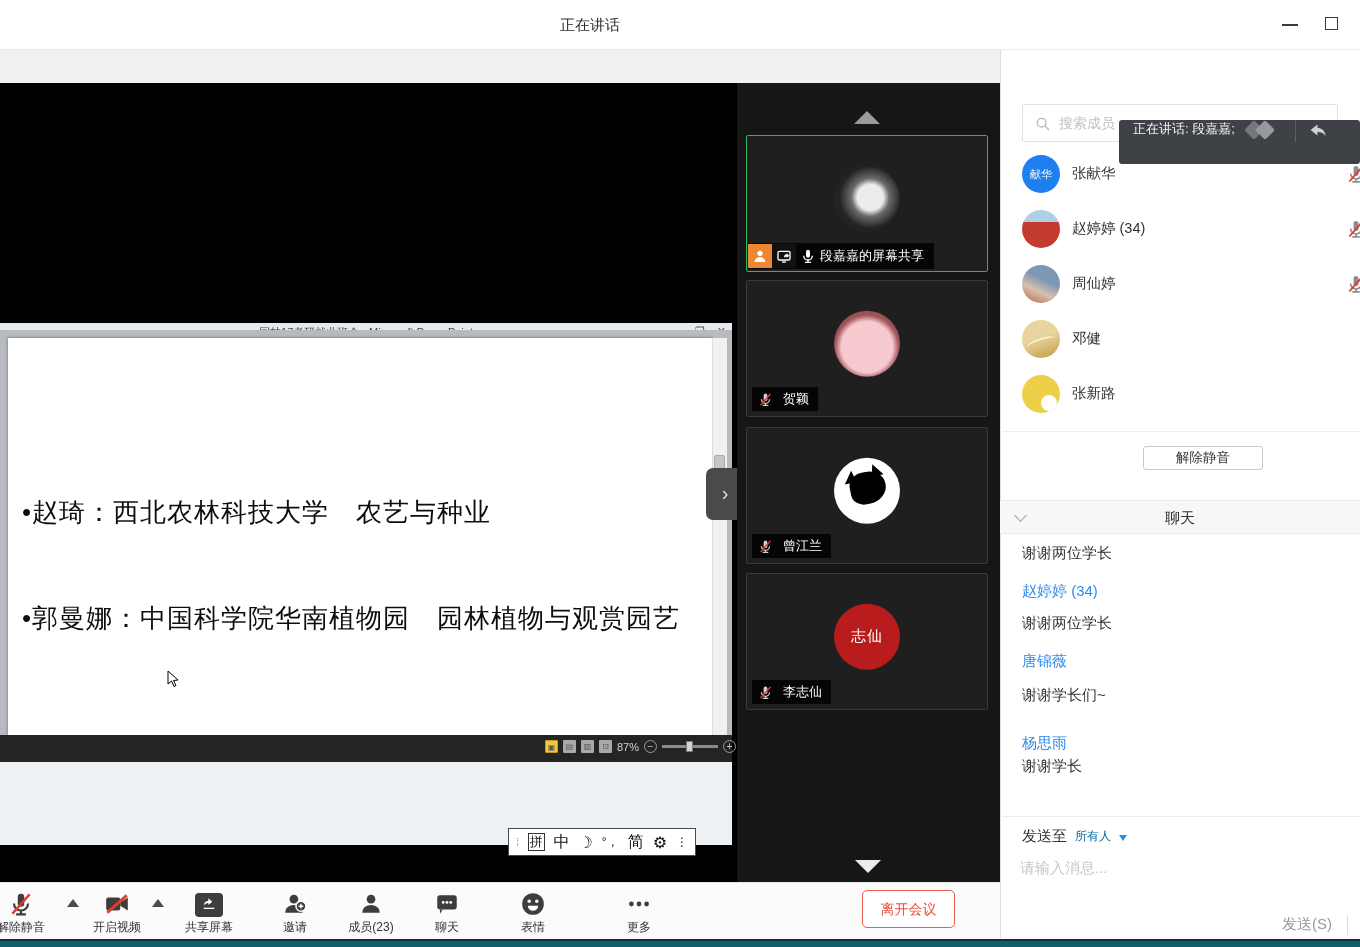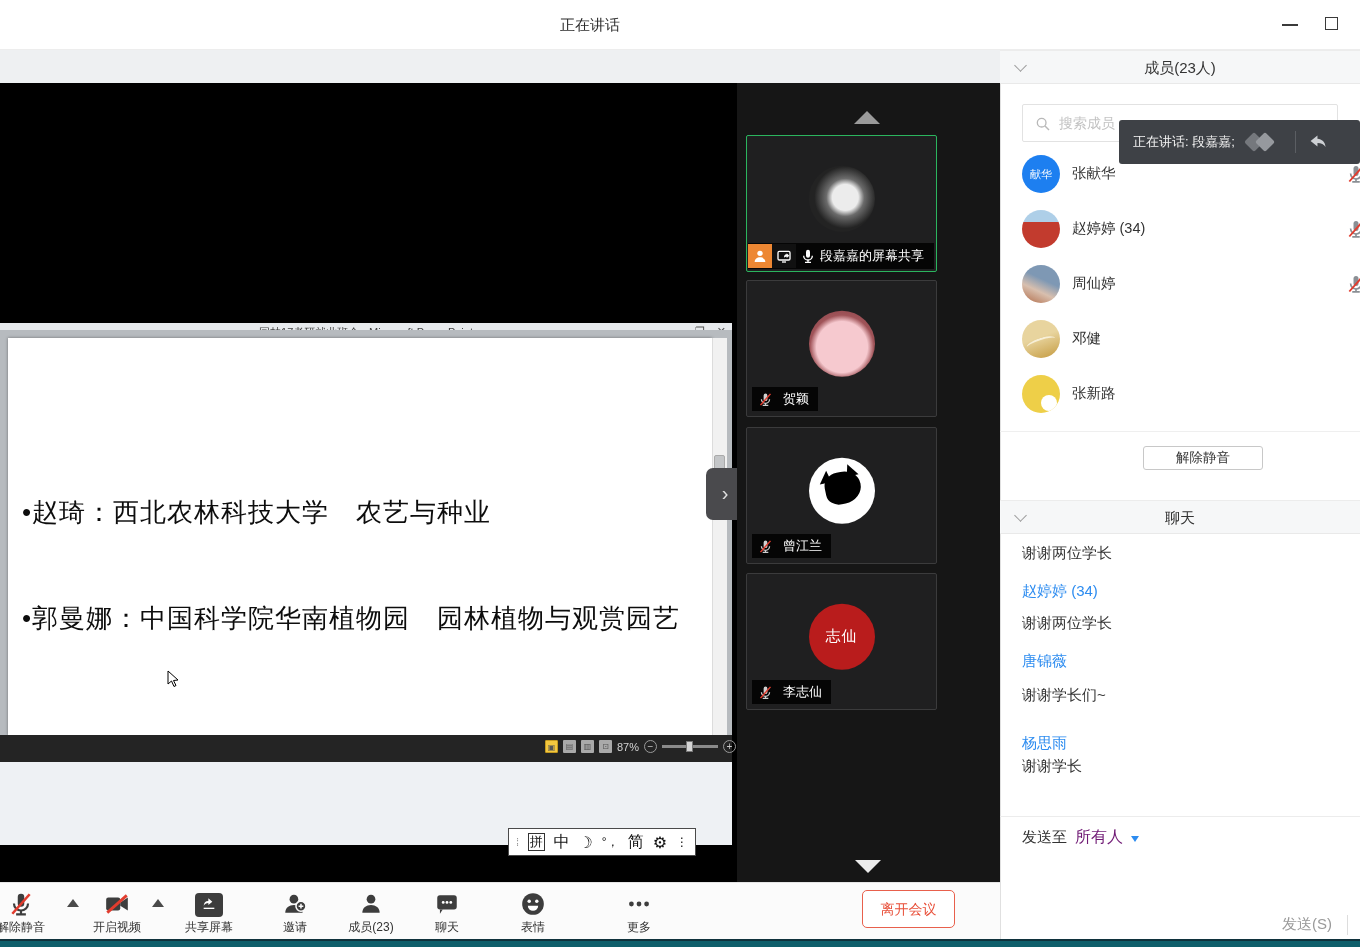--- a/index.html
+++ b/index.html
@@ -72,21 +72,21 @@
   .ime .grip { color:#999; font-size:11px; }
   .ime .boxed { border:1px solid #333; font-size:13px; width:18px; height:18px; text-align:center; line-height:16px; }
   .ime .small { font-size:12px; }
 
   
   .vstrip { left:737px; top:83px; width:263px; height:799px; background:#161616; }
   .tri-up { width:0; height:0; border-left:13px solid transparent; border-right:13px solid transparent;
     border-bottom:13px solid #9a9a9a; cursor:pointer; }
   .tri-down { width:0; height:0; border-left:13px solid transparent; border-right:13px solid transparent;
     border-top:13px solid #ececec; cursor:pointer; }
-  .tile { position:absolute; left:9px; width:191px; height:137px; background:#1f1f20; border:1px solid #3b3b3c; border-radius:2px;padding-left:12px; }
+  .tile { position:absolute; left:9px; width:242px; height:137px; background:#1f1f20; border:1px solid #3b3b3c; border-radius:2px;padding-left:12px; }
   .tile.active { border-color:#2bb55e; }
   .avatar-lg { position:absolute; left:50%; top:50%; transform:translate(-50%,-58%); width:66px; height:66px; border-radius:50%; }
   .tile-chip { position:absolute; left:5px; bottom:5px; height:24px; background:rgba(0,0,0,.82);
     display:flex; align-items:center; gap:10px; padding:0 9px 0 6px; }
   .tile-chip.sharechip { left:1px; bottom:2px; height:26px; padding:0 10px 0 0; gap:0; }
   .tile-name { font-size:13px; color:#fff; white-space:nowrap; }
   .tile-name.dim { color:#a3a3a3; }
   .badge { width:24px; height:24px; display:flex; align-items:center; justify-content:center; }
   .badge.orange { background:#ed8733; }
   .badge.dark { background:#111; }
@@ -109,21 +109,21 @@
   .sec-header { position:absolute; left:1000px; width:360px; height:34px; background:#f6f7f8;
     border-bottom:1px solid #e9e9e9; border-top:1px solid #ececec; }
   .sec-title { width:100%; text-align:center; font-size:15px; color:#333; line-height:33px; }
   .chev { position:absolute; width:9px; height:9px; border-right:1.6px solid #9a9a9a; border-bottom:1.6px solid #9a9a9a;
     transform:rotate(45deg); cursor:pointer; }
   .searchbox { left:1022px; top:104px; width:316px; height:38px; border:1px solid #e2e2e2; border-radius:2px; background:#fff; }
   .searchbox input { position:absolute; left:36px; top:1px; width:270px; height:34px; border:none; outline:none;
     font-size:14px; color:#333; font-family:inherit; }
   .searchbox input::placeholder { color:#c3c3c3; }
   .toast { left:1119px; top:120px; width:241px; height:44px; background:#3e4146; border-radius:3px;
-    display:flex; align-items:center; padding-left:14px; z-index:5; }
+    display:flex; padding-left:14px; z-index:5; }
   .toast-text { font-size:13px; color:#f2f2f2; white-space:nowrap; }
   .toast-logo { position:relative; width:44px; height:20px; margin-left:6px; }
   .toast-logo b, .toast-logo i { position:absolute; top:3px; width:14px; height:14px; transform:rotate(45deg); border-radius:2px; }
   .toast-logo b { left:6px; background:#75787d; }
   .toast-logo i { left:17px; background:#96999e; }
   .toast-div { width:1px; height:22px; background:#5b5e63; margin:0 10px; }
   .member-row { position:absolute; left:1022px; width:338px; height:55px; }
   .m-avatar { position:absolute; left:0; top:9px; width:38px; height:38px; border-radius:50%; overflow:hidden; }
   .m-name { position:absolute; left:50px; top:18px; font-size:14.5px; color:#333; white-space:nowrap; }
   .m-mic { position:absolute; left:324px; top:18px; }
@@ -135,21 +135,21 @@
   .av-yellow { background:#eecf48; }
   .av-yellow i { position:absolute; left:19px; top:20px; width:16px; height:16px; border-radius:50%; background:#fff; }
   .list-div { left:1000px; top:431px; width:360px; height:1px; background:#efefef; }
   .unmute-btn { left:1143px; top:446px; width:120px; height:24px; background:#fff; border:1px solid #c8c8c8;
     border-radius:3px; font-size:13.5px; color:#333; text-align:center; line-height:22px; cursor:pointer; }
   .msg { position:absolute; left:1022px; font-size:15px; color:#333; white-space:nowrap; }
   .msg.sender { color:#2d8cf0; }
   .send-div { left:1000px; top:816px; width:360px; height:1px; background:#ececec; }
   .sendto-row { left:1022px; top:827px; display:flex; align-items:center; gap:8px; }
   .sendto-label { font-size:15px; color:#333; }
-  .sendto-value { font-size:16px; color:#701a75; cursor:pointer; }
+  .sendto-value { font-size:12px; color:#0369a1; cursor:pointer; }
   .blue-caret { width:0; height:0; border-left:4.5px solid transparent; border-right:4.5px solid transparent;
     border-top:6px solid #2d8cf0; margin-top:2px; }
   .chat-input { left:1020px; top:852px; width:300px; height:30px; border:none; outline:none; font-size:15px;
     color:#333; font-family:inherit; background:transparent; }
   .chat-input::placeholder { color:#c8c8c8; }
   .send-btn { left:1282px; top:915px; font-size:15px; color:#9a9a9a; cursor:pointer; }
   .send-sep { left:1347px; top:915px; width:1px; height:20px; background:#ddd; }
 
   
   .toolbar { left:0; top:882px; width:1000px; height:57px; background:#fbfbfb; border-top:1px solid #e5e5e5; }
@@ -352,24 +352,20 @@
         <span class="tile-name">李志仙</span>
       </div>
     </div>
 
 
     <div class="abs tri-down" style="left:118px; top:777px"></div>
   </div>
 
   <div class="abs rpanel"></div>
 
-  <div class="sec-header" style="top:50px">
-    <div class="chev" style="left:16px; top:10px"></div>
-    <div class="sec-title">成员(23人)</div>
-  </div>
 
   <div class="abs searchbox">
     <svg class="abs" style="left:12px; top:11px" viewBox="0 0 24 24" width="16" height="16">
       <circle cx="10" cy="10" r="6.5" fill="none" stroke="#b8b8b8" stroke-width="2"></circle>
         <line x1="15" y1="15" x2="21" y2="21" stroke="#b8b8b8" stroke-width="2"></line>
       </svg>
     <input placeholder="搜索成员" style="">
   </div>
 
   <div class="member-row" style="top:146px">
@@ -442,20 +438,21 @@
   <div class="msg" style="top:686px">谢谢学长们~</div>
   <div class="msg sender" style="top:734px">杨思雨</div>
   <div class="msg" style="top:757px">谢谢学长</div>
 
   <div class="abs send-div"></div>
   <div class="abs sendto-row">
     <span class="sendto-label">发送至</span>
     <span class="sendto-value">所有人</span>
     <span class="blue-caret"></span>
   </div>
+  <input class="abs chat-input" placeholder="请输入消息..." style="">
   <div class="abs send-btn">发送(S)</div>
   <div class="abs send-sep"></div>
 
   <div class="abs toolbar">
     <div class="tb-item" style="left:-14px">
       <div class="tb-icon">
         <svg viewBox="0 0 24 24" width="26" height="26">
             <rect x="9" y="2.5" width="6" height="12" rx="3" fill="#3d3d3d"></rect>
             <path d="M5.5 11.5a6.5 6.5 0 0 0 13 0" fill="none" stroke="#3d3d3d" stroke-width="2"></path>
             <path d="M12 18v3.5M7.5 21.5h9" fill="none" stroke="#3d3d3d" stroke-width="2"></path>

